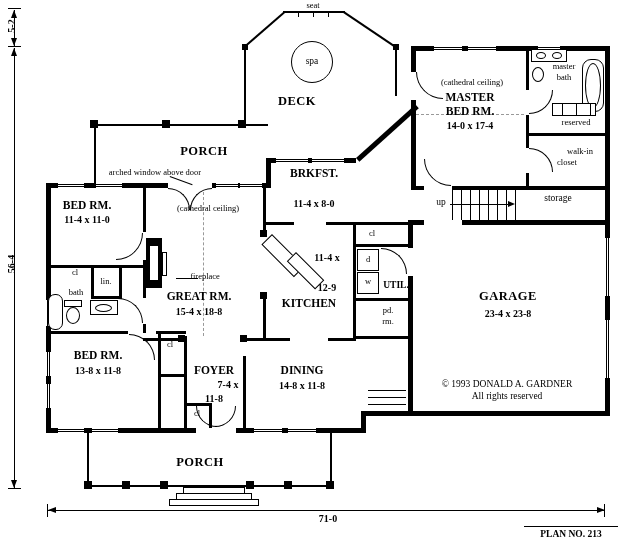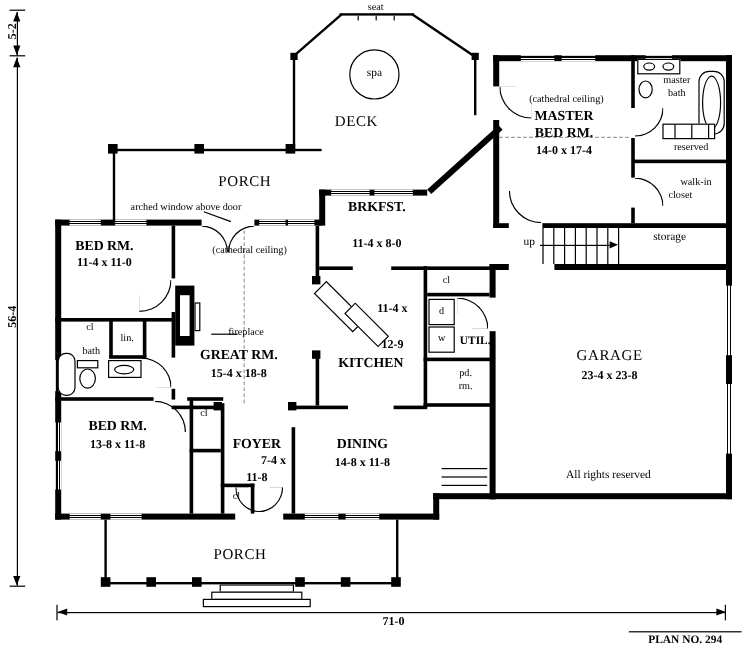--- a/index.html
+++ b/index.html
@@ -17,21 +17,21 @@
   .arc{background:transparent}
   .dash{border-left:1px dashed #999}
   .dashh{border-top:1px dashed #999}
   .ah{width:0;height:0}
   .t{position:absolute;transform:translateX(-50%);white-space:nowrap;line-height:1.1}
   .s8{font-size:8.5px}
   .s9{font-size:9.5px}
   .s9b{font-size:9.5px;font-weight:bold}
   .s10{font-size:10px;font-weight:bold}
   .s11{font-size:11.5px;font-weight:bold}
-  .s12{font-size:12.5px;font-weight:normal;letter-spacing:.5px}
+  .s12{font-size:12.5px;font-weight:bold;letter-spacing:.5px}
   .s13{font-size:13.5px;letter-spacing:3px}
   .rot{transform:translate(-50%,-50%) rotate(-90deg)}
 </style>
 </head>
 <body>
 
 <div id="plan">
   <div id="geom">
       <div class="g w" style="left: 46px; top: 183px; width: 5px; height: 250px;"></div>
       <div class="g w" style="left: 46px; top: 183px; width: 122px; height: 5px;"></div>
@@ -251,19 +251,20 @@
   <span class="t s8" style="left:564px;top:62px">master</span>
   <span class="t s8" style="left:564px;top:73px">bath</span>
   <span class="t s8" style="left:576px;top:118px">reserved</span>
   <span class="t s8" style="left:580px;top:147px">walk-in</span>
   <span class="t s8" style="left:567px;top:158px">closet</span>
   <span class="t s9" style="left:558px;top:193px">storage</span>
   <span class="t s9" style="left:441px;top:197px">up</span>
 
   <span class="t s12" style="left:508px;top:290px">GARAGE</span>
   <span class="t s10" style="left:508px;top:308px">23-4 x 23-8</span>
+  <span class="t s9" style="left:507px;top:379px">© 1993 DONALD A. GARDNER</span>
   <span class="t s9" style="left:507px;top:391px">All rights reserved</span>
 
-  <span class="t s9b" style="left:571px;top:529px">PLAN NO. 294</span>
+  <span class="t s9b" style="left:571px;top:529px">PLAN NO. 213</span>
   <span class="t s10" style="left:328px;top:513px">71-0</span>
   <span class="t s10 rot" style="left:11px;top:264px">56-4</span>
   <span class="t s10 rot" style="left:11px;top:26px">5-2</span>
 </div>
 
 </body></html>

